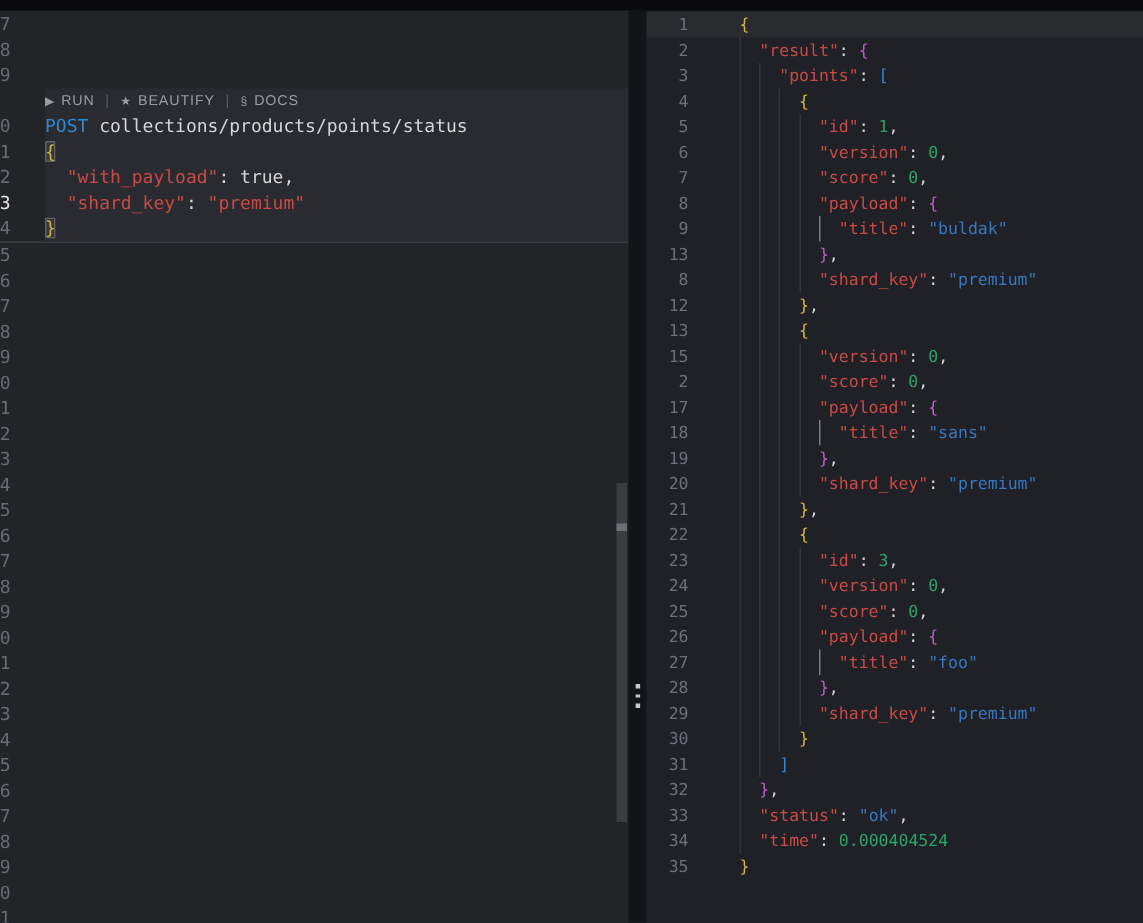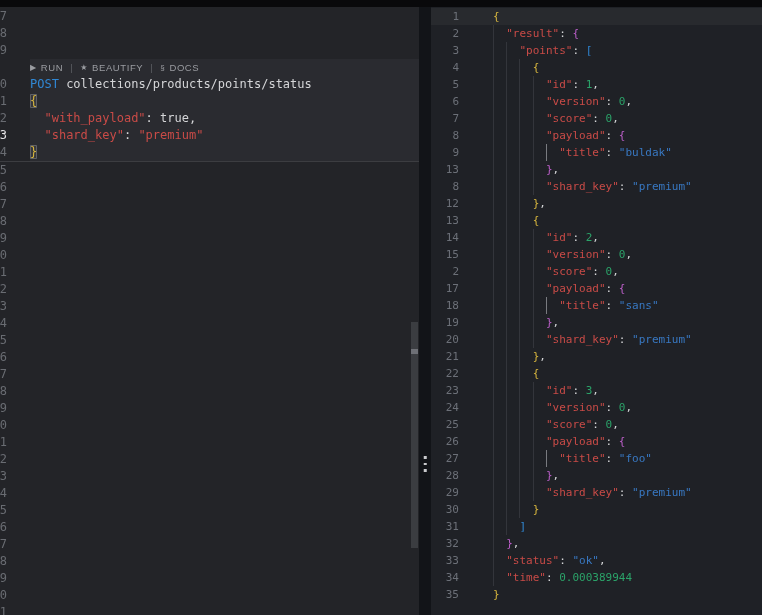--- a/index.html
+++ b/index.html
@@ -355,24 +355,20 @@
       </div>
       <div class="rrow">
         <div class="rgut">12</div>
         <div class="rcode"><span class="guide"></span><span class="guide"></span><span class="guide"></span><span class="tok-gold">}</span><span class="tok-fg">,</span></div>
       </div>
       <div class="rrow">
         <div class="rgut">13</div>
         <div class="rcode"><span class="guide"></span><span class="guide"></span><span class="guide"></span><span class="tok-gold">{</span></div>
       </div>
       <div class="rrow">
-        <div class="rgut">14</div>
-        <div class="rcode"><span class="guide"></span><span class="guide"></span><span class="guide"></span><span class="guide"></span><span class="tok-red">"id"</span><span class="tok-fg">: </span><span class="tok-green">2</span><span class="tok-fg">,</span></div>
-      </div>
-      <div class="rrow">
         <div class="rgut">15</div>
         <div class="rcode"><span class="guide"></span><span class="guide"></span><span class="guide"></span><span class="guide"></span><span class="tok-red">"version"</span><span class="tok-fg">: </span><span class="tok-green">0</span><span class="tok-fg">,</span></div>
       </div>
       <div class="rrow">
         <div class="rgut">2</div>
         <div class="rcode"><span class="guide"></span><span class="guide"></span><span class="guide"></span><span class="guide"></span><span class="tok-red">"score"</span><span class="tok-fg">: </span><span class="tok-green">0</span><span class="tok-fg">,</span></div>
       </div>
       <div class="rrow">
         <div class="rgut">17</div>
         <div class="rcode"><span class="guide"></span><span class="guide"></span><span class="guide"></span><span class="guide"></span><span class="tok-red">"payload"</span><span class="tok-fg">: </span><span class="tok-purple">{</span></div>
@@ -436,20 +432,20 @@
       <div class="rrow">
         <div class="rgut">32</div>
         <div class="rcode"><span class="guide"></span><span class="tok-purple">}</span><span class="tok-fg">,</span></div>
       </div>
       <div class="rrow">
         <div class="rgut">33</div>
         <div class="rcode"><span class="guide"></span><span class="tok-red">"status"</span><span class="tok-fg">: </span><span class="tok-blue">"ok"</span><span class="tok-fg">,</span></div>
       </div>
       <div class="rrow">
         <div class="rgut">34</div>
-        <div class="rcode"><span class="guide"></span><span class="tok-red">"time"</span><span class="tok-fg">: </span><span class="tok-green">0.000389944</span></div>
+        <div class="rcode"><span class="guide"></span><span class="tok-red">"time"</span><span class="tok-fg">: </span><span class="tok-green">0.000404524</span></div>
       </div>
       <div class="rrow">
         <div class="rgut">35</div>
         <div class="rcode"><span class="tok-gold">}</span></div>
       </div>
     </div>
 </div>
 
 </body></html>

